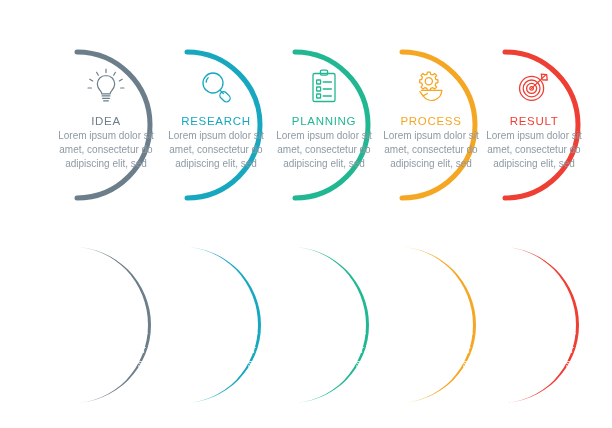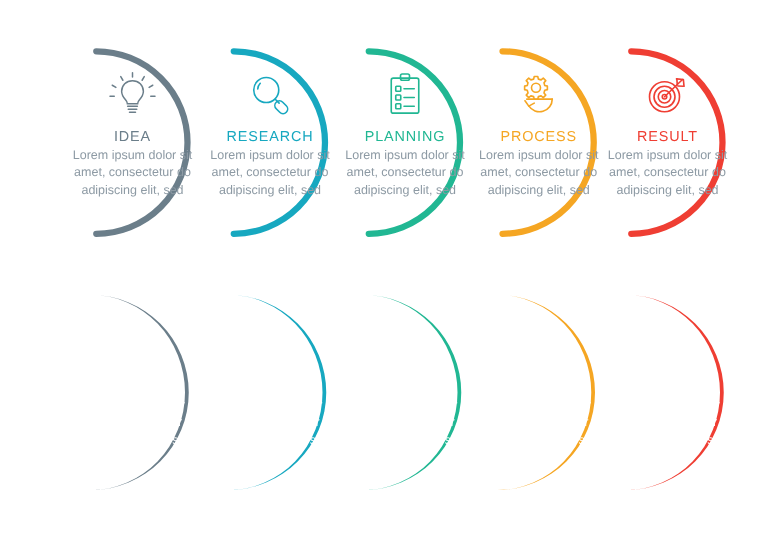--- a/index.html
+++ b/index.html
@@ -25,21 +25,21 @@
     width: 612px;
     height: 180px;
   }
 
   #row-outline { top: 28px; }
   #row-filled  { top: 228px; }
 
   
   .step {
     position: absolute;
-    top: 0;
+    top: 11px;
     width: 152px;
     height: 172px;
   }
 
   .step .svg-wrap {
     position: absolute;
     inset: 0;
   }
   .step svg.shape {
     position: absolute;

